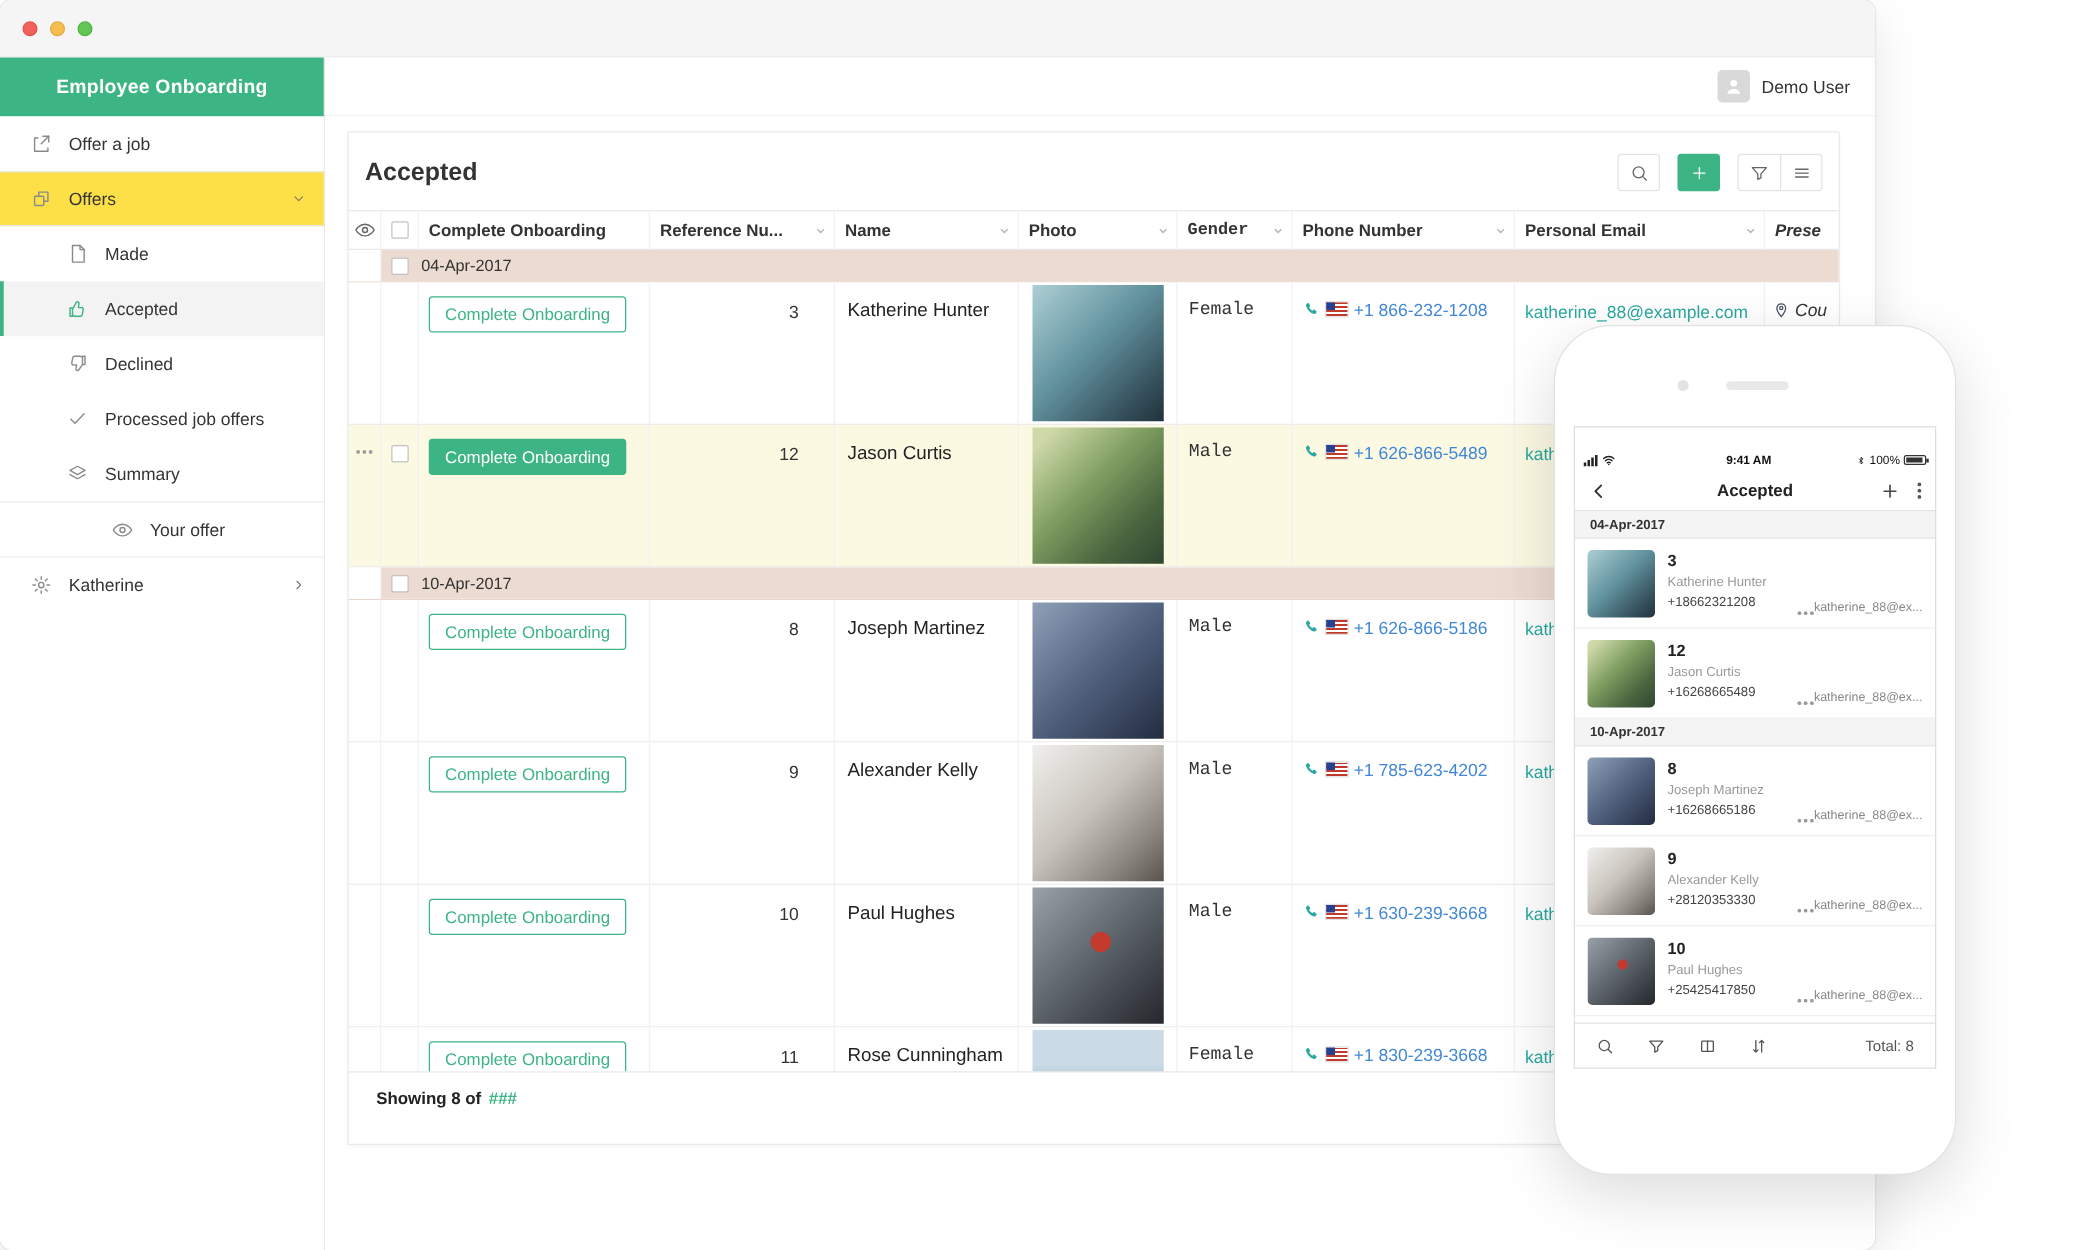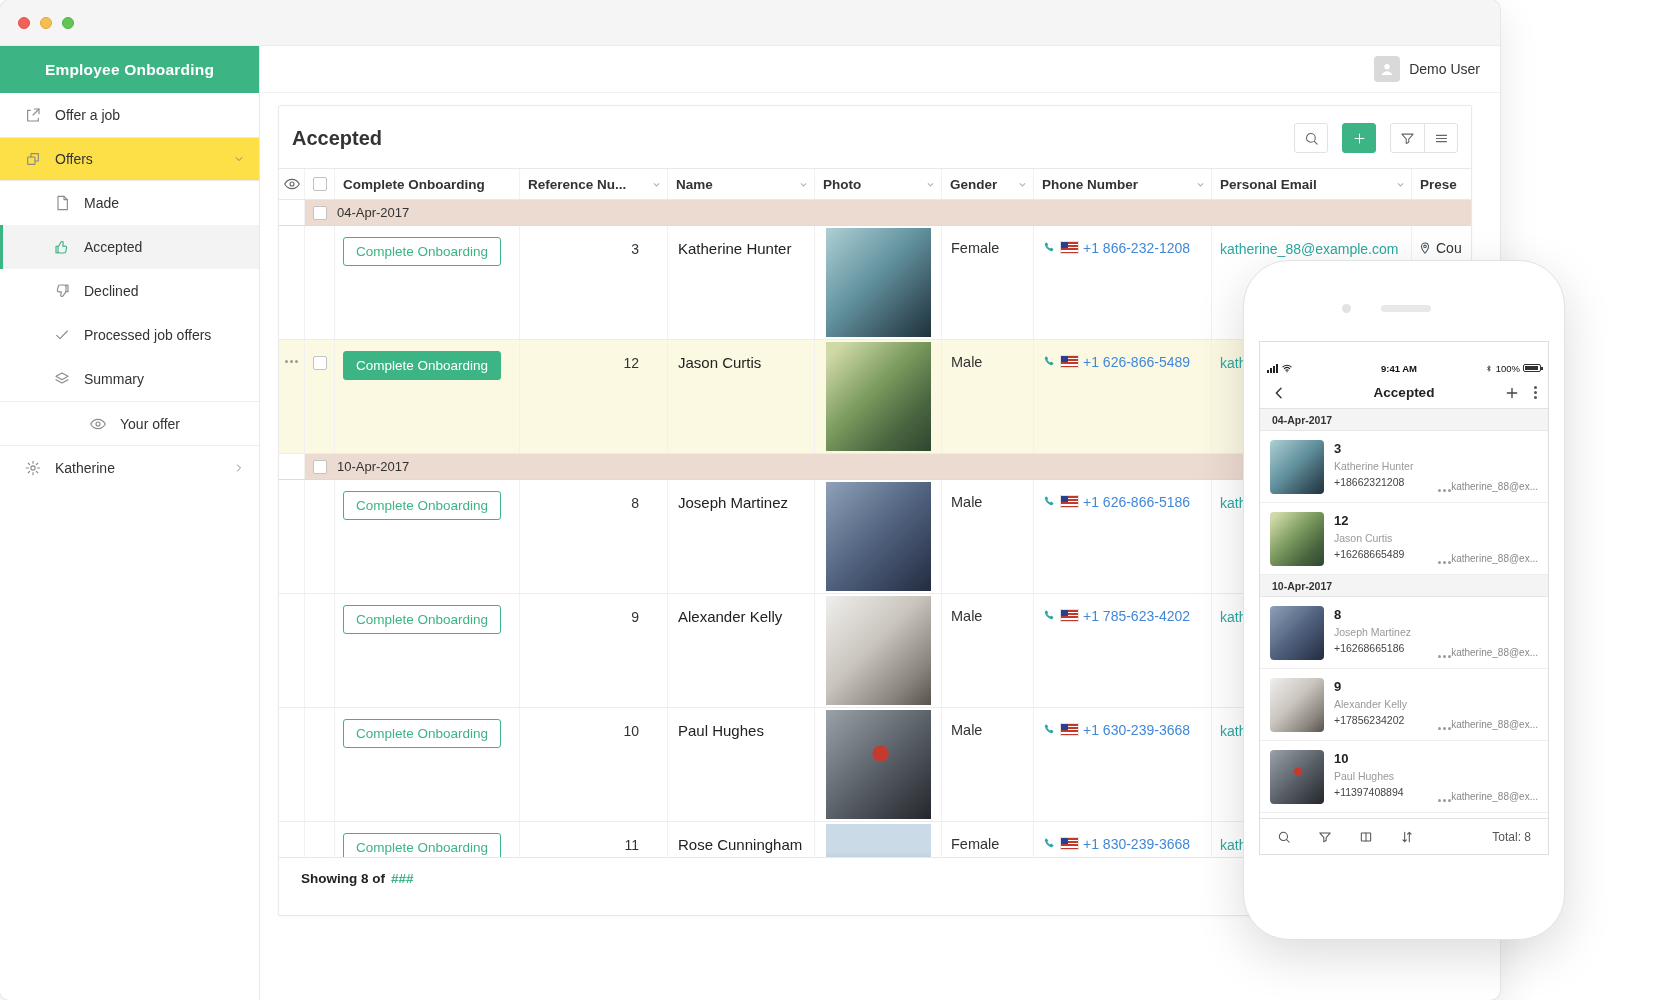--- a/index.html
+++ b/index.html
@@ -51,24 +51,24 @@
   .tool-btn.green .ic{stroke:#fff;}
   .tool-pair{display:flex;border:1px solid #e2e2e2;border-radius:3px;overflow:hidden;}
   .tool-pair .cell{width:33px;height:28px;display:flex;align-items:center;justify-content:center;cursor:pointer;}
   .tool-pair .cell + .cell{border-left:1px solid #e2e2e2;}
   .tool-pair .ic{width:15px;height:15px;stroke:#666;}
 
   
   .twrap{height:689px;overflow:hidden;}
   .thead,.trow,.tgroup{display:flex;}
   .c{border-right:1px solid #f1f1f1;}
-  .c:last-child{border-right:none;}
+  .c:last-child{border-right:none;font-style:italic;}
   .c1{width:26px;flex:none;} .c2{width:30px;flex:none;} .c3{width:185px;flex:none;}
   .c4{width:148px;flex:none;} .c5{width:147px;flex:none;} .c6{width:127px;flex:none;}
-  .c7{width:92px;flex:none;} .c8{width:178px;flex:none;} .c9{width:200px;flex:none;}
+  .c7{width:92px;flex:none;font-family:Liberation Mono, monospace;} .c8{width:178px;flex:none;} .c9{width:200px;flex:none;}
   .c10{flex:1;min-width:0;}
   .thead{height:32px;border-top:1px solid #e8e8e8;border-bottom:1px solid #e8e8e8;align-items:center;
          font-size:13.5px;font-weight:600;color:#333;}
   .thead .c{height:100%;display:flex;align-items:center;padding:0 6px 0 8px;justify-content:space-between;}
   .thead .c1,.thead .c2{justify-content:center;padding:0;}
   .sortchev{width:9px;height:9px;stroke:#b5b5b5;flex:none;}
   .cb{width:14px;height:14px;border:1px solid #c2c2c2;border-radius:2px;background:#fff;flex:none;cursor:pointer;}
 
   .tgroup{height:26px;border-bottom:1px solid #e6d8cf;}
   .tgroup .gpad{width:26px;flex:none;background:#fff;border-right:1px solid #f1f1f1;}
@@ -636,38 +636,38 @@
             </span>
           <span class="memail">katherine_88@ex...</span>
         </div>
       </div>
 
       <div class="mitem">
         <div class="mthumb p4"></div>
         <div class="mmain">
           <span class="mnum">9</span>
           <span class="mname">Alexander Kelly</span>
-          <span class="mphone">+17856234202</span>
+          <span class="mphone">+28120353330</span>
         </div>
         <div class="mright">
           <span class="hdots">
               <i></i>
               <i></i>
               <i></i>
             </span>
           <span class="memail">katherine_88@ex...</span>
         </div>
       </div>
 
       <div class="mitem">
         <div class="mthumb p5"></div>
         <div class="mmain">
           <span class="mnum">10</span>
           <span class="mname">Paul Hughes</span>
-          <span class="mphone">+11397408894</span>
+          <span class="mphone">+25425417850</span>
         </div>
         <div class="mright">
           <span class="hdots">
               <i></i>
               <i></i>
               <i></i>
             </span>
           <span class="memail">katherine_88@ex...</span>
         </div>
       </div>

